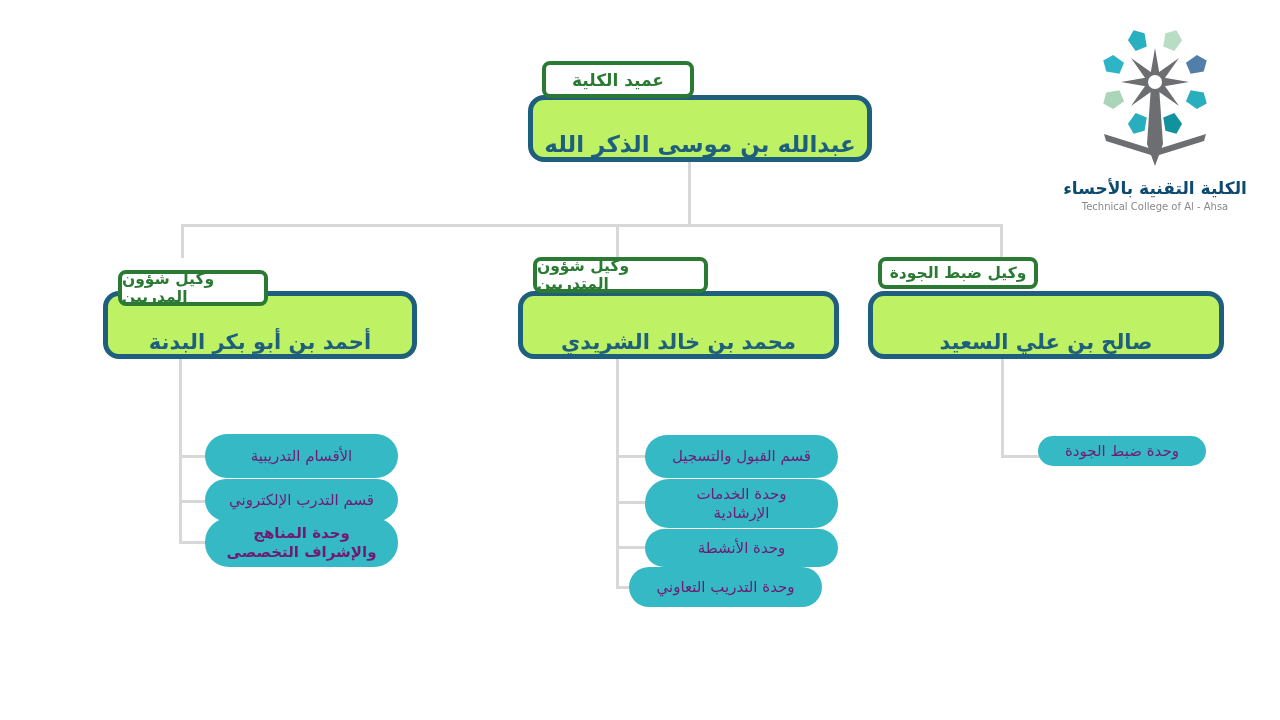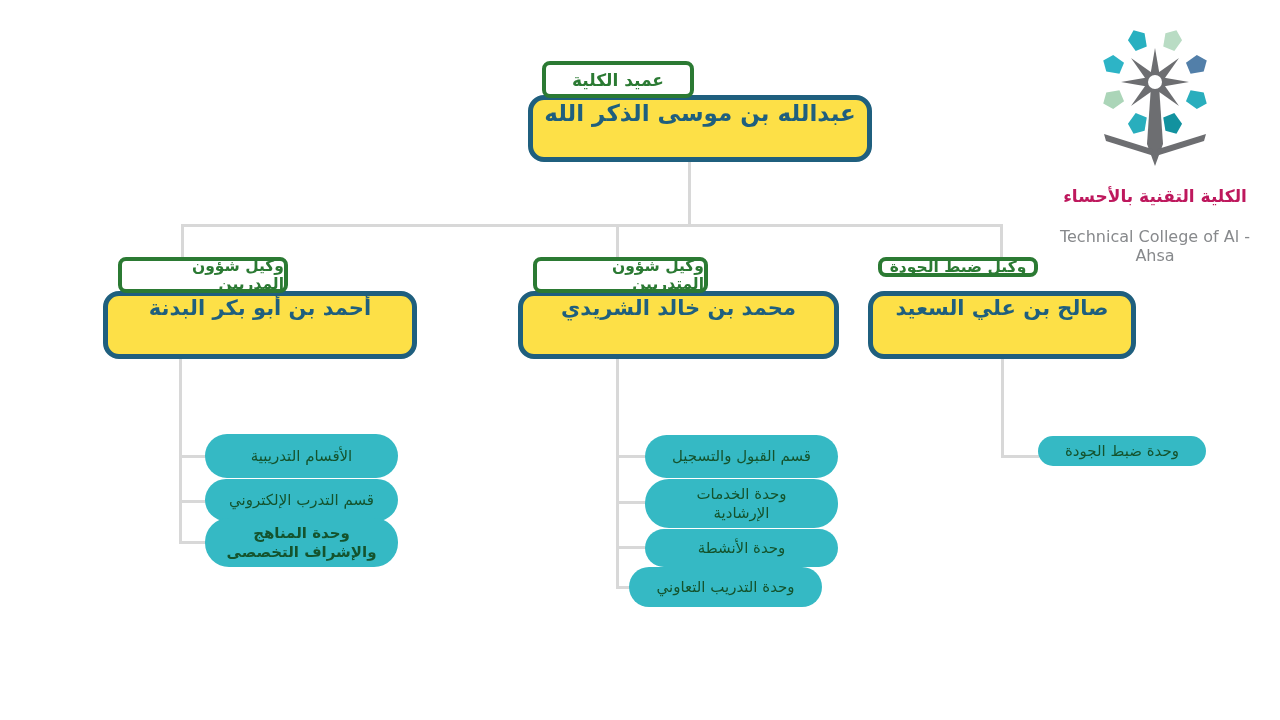--- a/index.html
+++ b/index.html
@@ -2,43 +2,43 @@
 <html lang="ar"><head>
 <meta charset="utf-8">
 <style>
   html,body{margin:0;padding:0;background:#fff;}
   .canvas{
     position:relative;width:1280px;height:720px;background:#ffffff;
     font-family:"DejaVu Sans", sans-serif;overflow:hidden;
   }
   .line{position:absolute;background:#d8d8d8;z-index:1;}
   .namebox{
-    position:absolute;background:#fde047;border:5px solid #1f5f7e;border-radius:16px;
-    color:#1f5f7e;font-weight:bold;display:flex;align-items:flex-start;justify-content:center;
+    position:absolute;background:#bef264;border:5px solid #1f5f7e;border-radius:16px;
+    color:#1f5f7e;font-weight:bold;display:flex;align-items:flex-end;justify-content:center;
     box-sizing:border-box;z-index:2;text-align:center;
   }
   .badge{
     position:absolute;background:#ffffff;border:4px solid #2b7a33;border-radius:8px;
     color:#2b7a33;font-weight:bold;display:flex;align-items:center;justify-content:center;
-    box-sizing:border-box;z-index:3;text-align:right;
+    box-sizing:border-box;z-index:3;text-align:left;
   }
   .pill{
-    position:absolute;background:#35b9c4;border-radius:24px;color:#14532d;
+    position:absolute;background:#35b9c4;border-radius:24px;color:#701a75;
     display:flex;align-items:center;justify-content:center;text-align:center;
     font-size:15px;line-height:1.25;box-sizing:border-box;z-index:2;
     padding:2px 12px;white-space:pre-line;
   }
   .dean-name{font-size:23px;}
   .branch-name{font-size:21px;}
   .dean-badge{font-size:17px;}
   .branch-badge{font-size:15.5px;}
   .logo{position:absolute;left:1050px;top:26px;width:210px;text-align:center;z-index:2;}
   .logo svg{display:block;margin:0 auto;}
-  .logo-ar{font-size:17px;font-weight:bold;color:#be185d;margin-top:12px;direction:rtl;}
-  .logo-en{font-size:16px;color:#87898c;margin-top:21px;}
+  .logo-ar{font-size:17px;font-weight:bold;color:#0c4a6e;margin-top:4px;direction:rtl;}
+  .logo-en{font-size:10px;color:#87898c;margin-top:3px;}
 </style>
 </head>
 <body>
 
 <div class="canvas">
 
   <div class="line" style="left:688px;top:160px;width:3px;height:65px;"></div>
   <div class="line" style="left:181px;top:224px;width:822px;height:3px;"></div>
   <div class="line" style="left:181px;top:226px;width:3px;height:32px;"></div>
   <div class="line" style="left:616px;top:226px;width:3px;height:32px;"></div>
@@ -61,44 +61,44 @@
   <div class="namebox dean-name" style="left:528px;top:95px;width:344px;height:67px;">
     <span dir="rtl">عبدالله بن موسى الذكر الله</span>
   </div>
   <div class="badge dean-badge" style="left:542px;top:61px;width:152px;height:37px;">
     <span dir="rtl">عميد الكلية</span>
   </div>
 
   <div class="namebox branch-name" style="left:103px;top:291px;width:314px;height:68px;">
     <span dir="rtl">أحمد بن أبو بكر البدنة</span>
   </div>
-  <div class="badge branch-badge" style="left:118px;top:257px;width:170px;height:36px;">
+  <div class="badge branch-badge" style="left:118px;top:270px;width:150px;height:36px;">
     <span dir="rtl">وكيل شؤون المدربين</span>
   </div>
   <div class="pill" dir="rtl" style="left:205px;top:434px;width:193px;height:44px;">الأقسام التدريبية</div>
   <div class="pill" dir="rtl" style="left:205px;top:479px;width:193px;height:42px;">قسم التدرب الإلكتروني</div>
   <div class="pill" dir="rtl" style="left:205px;top:518px;width:193px;height:49px;font-weight:bold;">وحدة المناهج
 والإشراف التخصصى</div>
 
   <div class="namebox branch-name" style="left:518px;top:291px;width:321px;height:68px;">
     <span dir="rtl">محمد بن خالد الشريدي</span>
   </div>
   <div class="badge branch-badge" style="left:533px;top:257px;width:175px;height:36px;">
     <span dir="rtl">وكيل شؤون المتدربين</span>
   </div>
   <div class="pill" dir="rtl" style="left:645px;top:435px;width:193px;height:43px;">قسم القبول والتسجيل</div>
   <div class="pill" dir="rtl" style="left:645px;top:479px;width:193px;height:49px;">وحدة الخدمات
 الإرشادية</div>
   <div class="pill" dir="rtl" style="left:645px;top:529px;width:193px;height:38px;">وحدة الأنشطة</div>
   <div class="pill" dir="rtl" style="left:629px;top:567px;width:193px;height:40px;">وحدة التدريب التعاوني</div>
 
-  <div class="namebox branch-name" style="left:868px;top:291px;width:268px;height:68px;">
+  <div class="namebox branch-name" style="left:868px;top:291px;width:356px;height:68px;">
     <span dir="rtl">صالح بن علي السعيد</span>
   </div>
-  <div class="badge branch-badge" style="left:878px;top:257px;width:160px;height:20px;">
+  <div class="badge branch-badge" style="left:878px;top:257px;width:160px;height:32px;">
     <span dir="rtl">وكيل ضبط الجودة</span>
   </div>
   <div class="pill" dir="rtl" style="left:1038px;top:436px;width:168px;height:30px;">وحدة ضبط الجودة</div>
 
   <div class="logo">
     <svg width="130" height="148" viewBox="0 0 130 148" xmlns="http://www.w3.org/2000/svg">
 
       <polygon points="65,0 74,7 71,20 59,20 56,7" fill="#b9dcc4" transform="rotate(22.5 65 56)"></polygon>
       <polygon points="65,0 74,7 71,20 59,20 56,7" fill="#527fa9" transform="rotate(67.5 65 56)"></polygon>
       <polygon points="65,0 74,7 71,20 59,20 56,7" fill="#29aebd" transform="rotate(112.5 65 56)"></polygon>

